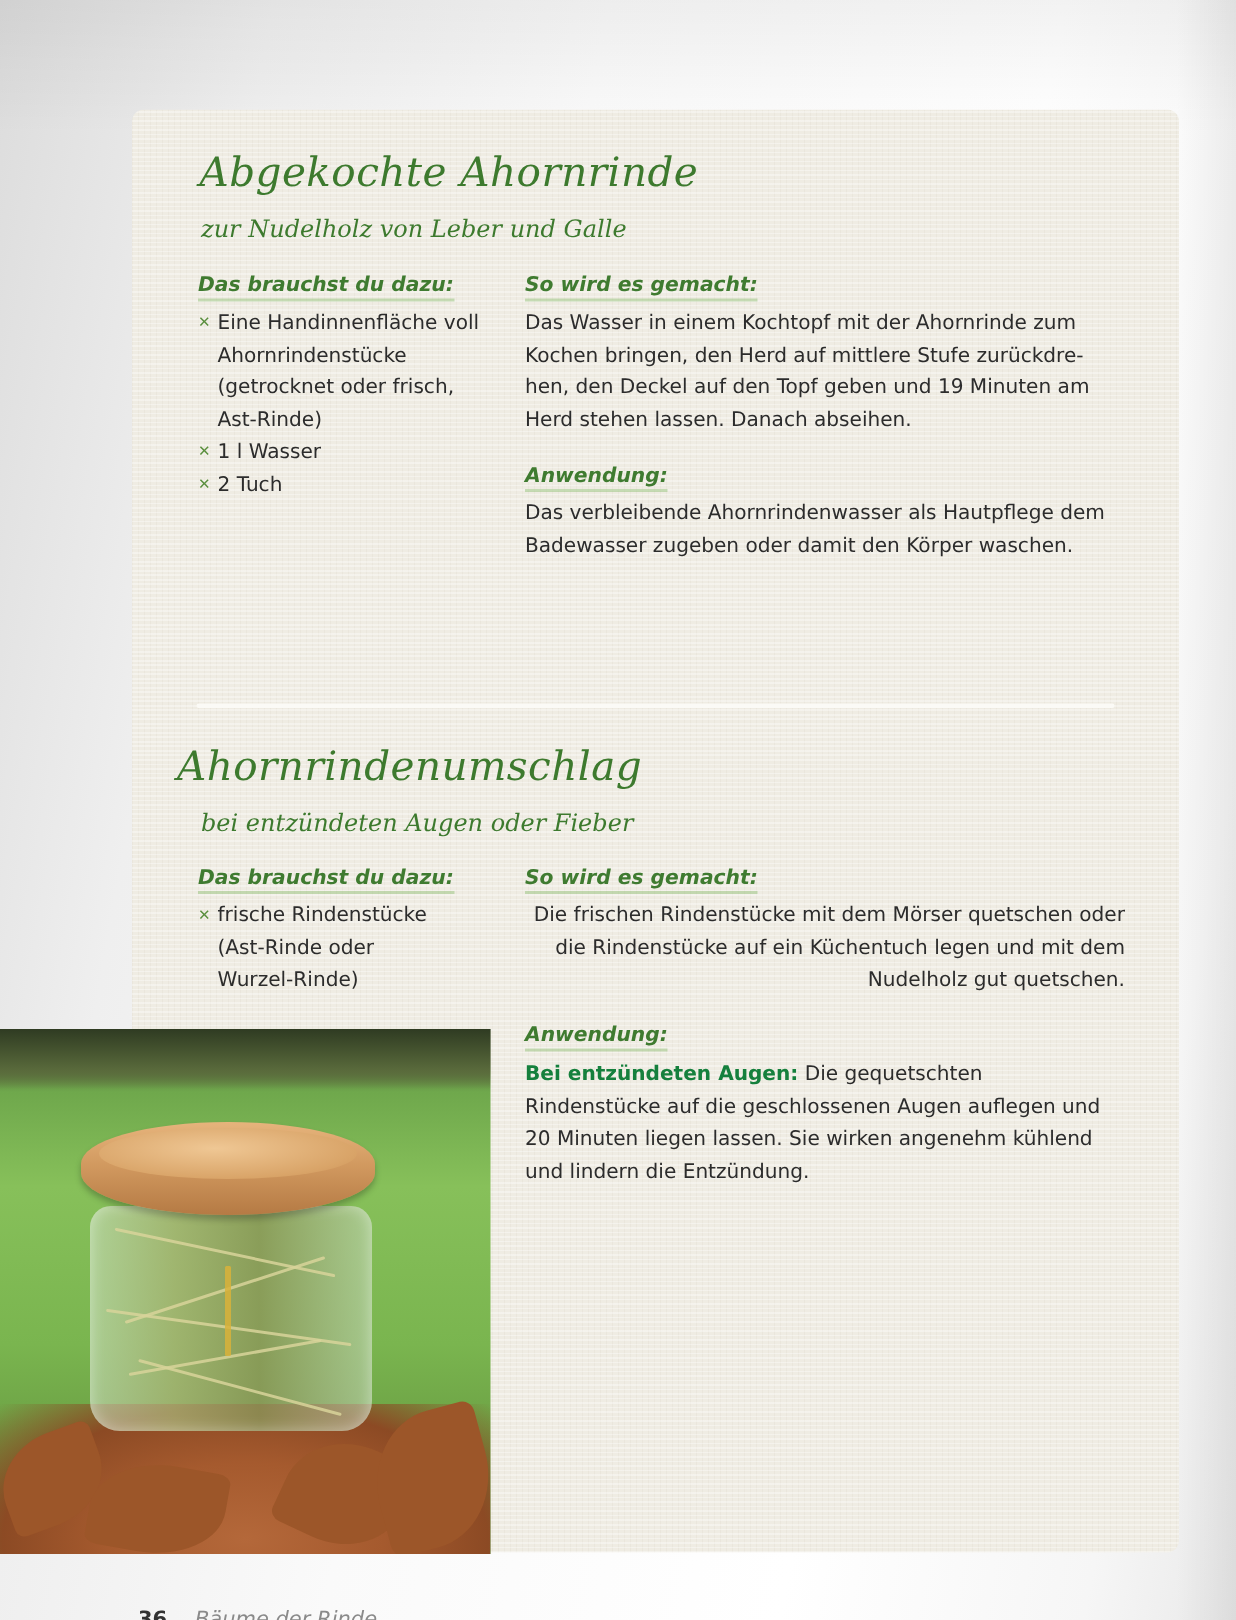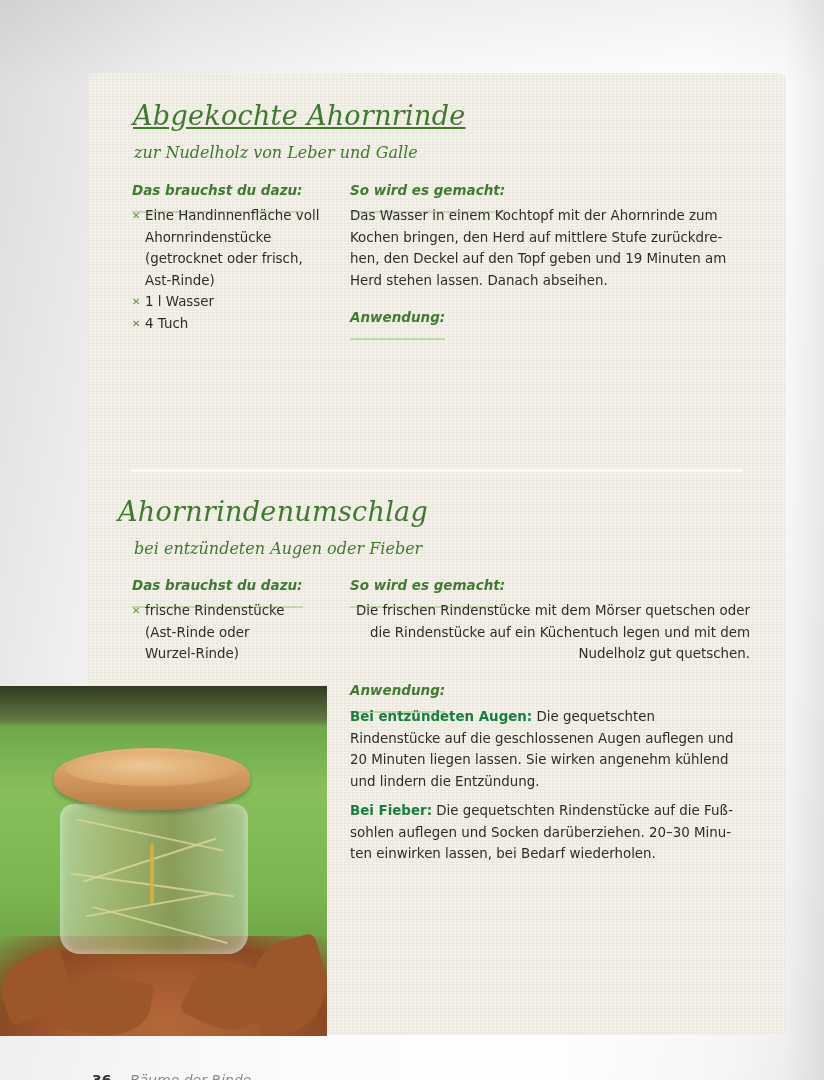--- a/index.html
+++ b/index.html
@@ -31,21 +31,21 @@
   }
   .subtitle {
     position:absolute; margin:0;
     font-family: "DejaVu Serif", serif; font-style:italic;
     color:#3d7a2e; font-size:16px; font-weight:normal;
   }
   .sub-head {
     position:absolute; margin:0;
     font-family: "DejaVu Sans", sans-serif; font-style:italic; font-weight:bold;
     color:#3f7b30; font-size:13.5px;
-    border-bottom:2px solid rgba(140,190,110,0.45); padding-bottom:12px; line-height:17px;
+    border-bottom:2px solid rgba(140,190,110,0.45); padding-bottom:0px; line-height:17px;
   }
   .body-text {
     position:absolute; margin:0;
     font-family: "DejaVu Sans", sans-serif; color:#2c2c2c;
     font-size:13.4px; line-height:21.5px;
   }
   .ingredients { list-style:none; padding:0; margin:0; }
   .ingredients li { position:relative; padding-left:13px; }
   .bullet {
     position:absolute; left:0; top:0; color:#5a8f3e; font-size:10px;
@@ -100,58 +100,58 @@
   .footer .run { color:#8a8a8a; font-style:italic; }
 </style>
 </head>
 <body>
 
 <div class="top-shade"></div>
 <div class="right-shade"></div>
 
 <div class="card"></div>
 
-<h1 class="title" style="left:133px; top:100px;text-decoration:underline;">Abgekochte Ahornrinde</h1>
+<h1 class="title" style="left:133px; top:100px;">Abgekochte Ahornrinde</h1>
 <h2 class="subtitle" style="left:134px; top:143px;">zur Nudelholz von Leber und Galle</h2>
 
 <h3 class="sub-head" style="left:132px; top:182px;">Das brauchst du dazu:</h3>
 <div class="body-text" style="left:132px; top:205px; width:200px;">
   <ul class="ingredients">
     <li><span class="bullet">✕</span><span>Eine Handinnenfläche voll Ahornrindenstücke (getrocknet oder frisch, Ast-Rinde)</span></li>
     <li><span class="bullet">✕</span><span>1 l Wasser</span></li>
-    <li><span class="bullet">✕</span><span>4 Tuch</span></li>
+    <li><span class="bullet">✕</span><span>2 Tuch</span></li>
   </ul>
 </div>
 
 <h3 class="sub-head" style="left:350px; top:182px;">So wird es gemacht:</h3>
 <p class="body-text" style="left:350px; top:205px; width:394px;">Das Wasser in einem Kochtopf mit der Ahornrinde zum Kochen bringen, den Herd auf mittlere Stufe zurückdre-hen, den Deckel auf den Topf geben und 19 Minuten am Herd stehen lassen. Danach abseihen.</p>
 
 <h3 class="sub-head" style="left:350px; top:309px;">Anwendung:</h3>
 <div class="body-text" style="left:350px; top:332px; width:394px;">
+  <p class="para"><b class="lead"></b><span>Das verbleibende Ahornrindenwasser als Hautpflege dem Badewasser zugeben oder damit den Körper waschen.</span></p>
 </div>
 
 <div class="divider"></div>
 
 <h1 class="title" style="left:118px; top:496px;">Ahornrindenumschlag</h1>
 <h2 class="subtitle" style="left:134px; top:539px;">bei entzündeten Augen oder Fieber</h2>
 
 <h3 class="sub-head" style="left:132px; top:577px;">Das brauchst du dazu:</h3>
 <div class="body-text" style="left:132px; top:600px; width:170px;">
   <ul class="ingredients">
     <li><span class="bullet">✕</span><span>frische Rindenstücke (Ast-Rinde oder Wurzel-Rinde)</span></li>
   </ul>
 </div>
 
 <h3 class="sub-head" style="left:350px; top:577px;">So wird es gemacht:</h3>
 <p class="body-text" style="left:350px; top:600px; width:400px;text-align:right;">Die frischen Rindenstücke mit dem Mörser quetschen oder die Rindenstücke auf ein Küchentuch legen und mit dem Nudelholz gut quetschen.</p>
 
 <h3 class="sub-head" style="left:350px; top:682px;">Anwendung:</h3>
 <div class="body-text" style="left:350px; top:706px; width:392px;">
   <p class="para"><b class="lead">Bei entzündeten Augen:</b><span> Die gequetschten Rindenstücke auf die geschlossenen Augen auflegen und 20 Minuten liegen lassen. Sie wirken angenehm kühlend und lindern die Entzündung.</span></p>
-  <p class="para"><b class="lead">Bei Fieber:</b><span> Die gequetschten Rindenstücke auf die Fuß-sohlen auflegen und Socken darüberziehen. 20–30 Minu-ten einwirken lassen, bei Bedarf wiederholen.</span></p>
 </div>
 
 <div class="photo" title="Glass jar with wooden lid filled with dried maple bark strips, on a rusty metal stand in a garden">
   <div class="bush"></div>
   <div class="rust"></div>
   <div class="rust-leaf" style="left:0px; top:270px; width:70px; height:60px; transform:rotate(-20deg);"></div>
   <div class="rust-leaf" style="left:60px; top:290px; width:90px; height:60px; transform:rotate(10deg);"></div>
   <div class="rust-leaf" style="left:190px; top:275px; width:80px; height:70px; transform:rotate(25deg);"></div>
   <div class="rust-leaf" style="left:250px; top:255px; width:77px; height:90px; transform:rotate(-15deg);"></div>
   <div class="jar">

